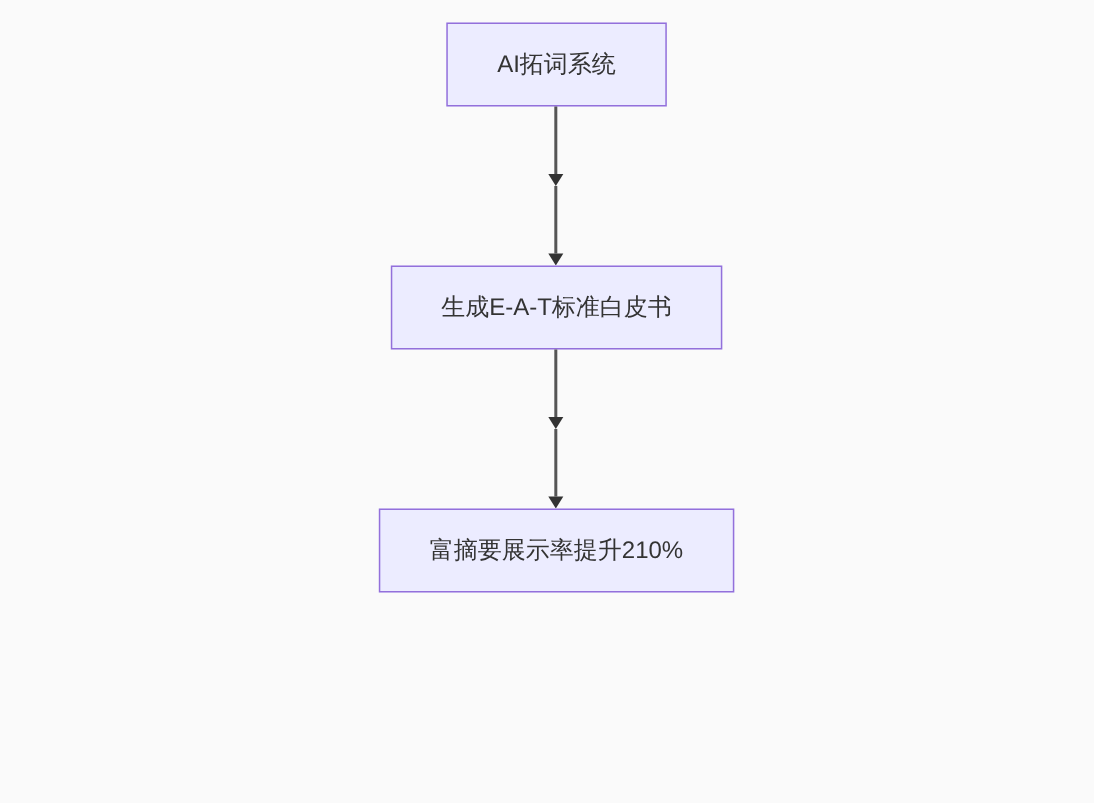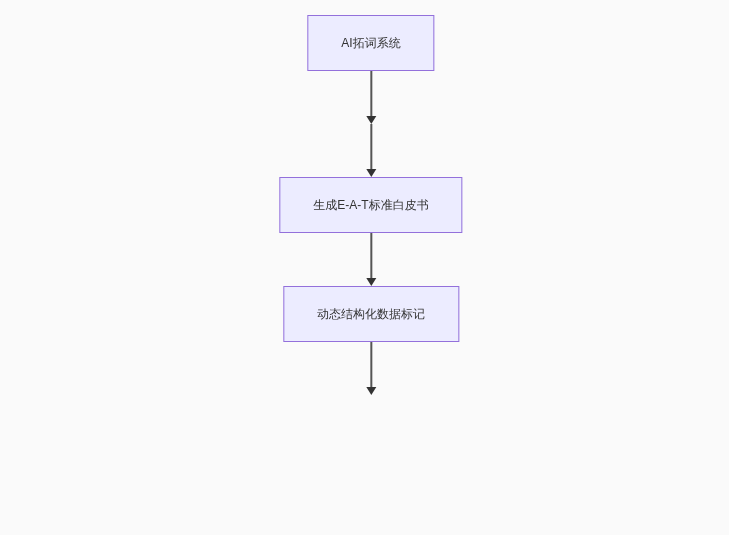--- a/index.html
+++ b/index.html
@@ -33,21 +33,21 @@
     padding: 0 33px;
     display: flex;
     align-items: center;
     justify-content: center;
     background: var(--node-fill, #ececff);
     border: 1px solid var(--node-border, #9370db);
     white-space: nowrap;
   }
 
   .node-label {
-    font-size: 12px;
+    font-size: 16px;
     color: var(--text, #333333);
     text-align: center;
   }
 
   .connector {
     height: 53px;
     display: flex;
     flex-direction: column;
     align-items: center;
   }
@@ -89,24 +89,24 @@
 
     <div class="node">
       <span class="node-label">生成E-A-T标准白皮书</span>
     </div>
 
     <div class="connector">
       <div class="line"></div>
       <div class="arrowhead"></div>
     </div>
 
-    <div class="node">
-      <span class="node-label">动态结构化数据标记</span>
-    </div>
 
     <div class="connector">
       <div class="line"></div>
       <div class="arrowhead"></div>
     </div>
 
+    <div class="node">
+      <span class="node-label">富摘要展示率提升210%</span>
+    </div>
 
   </div>
 </div>
 
 </body></html>

